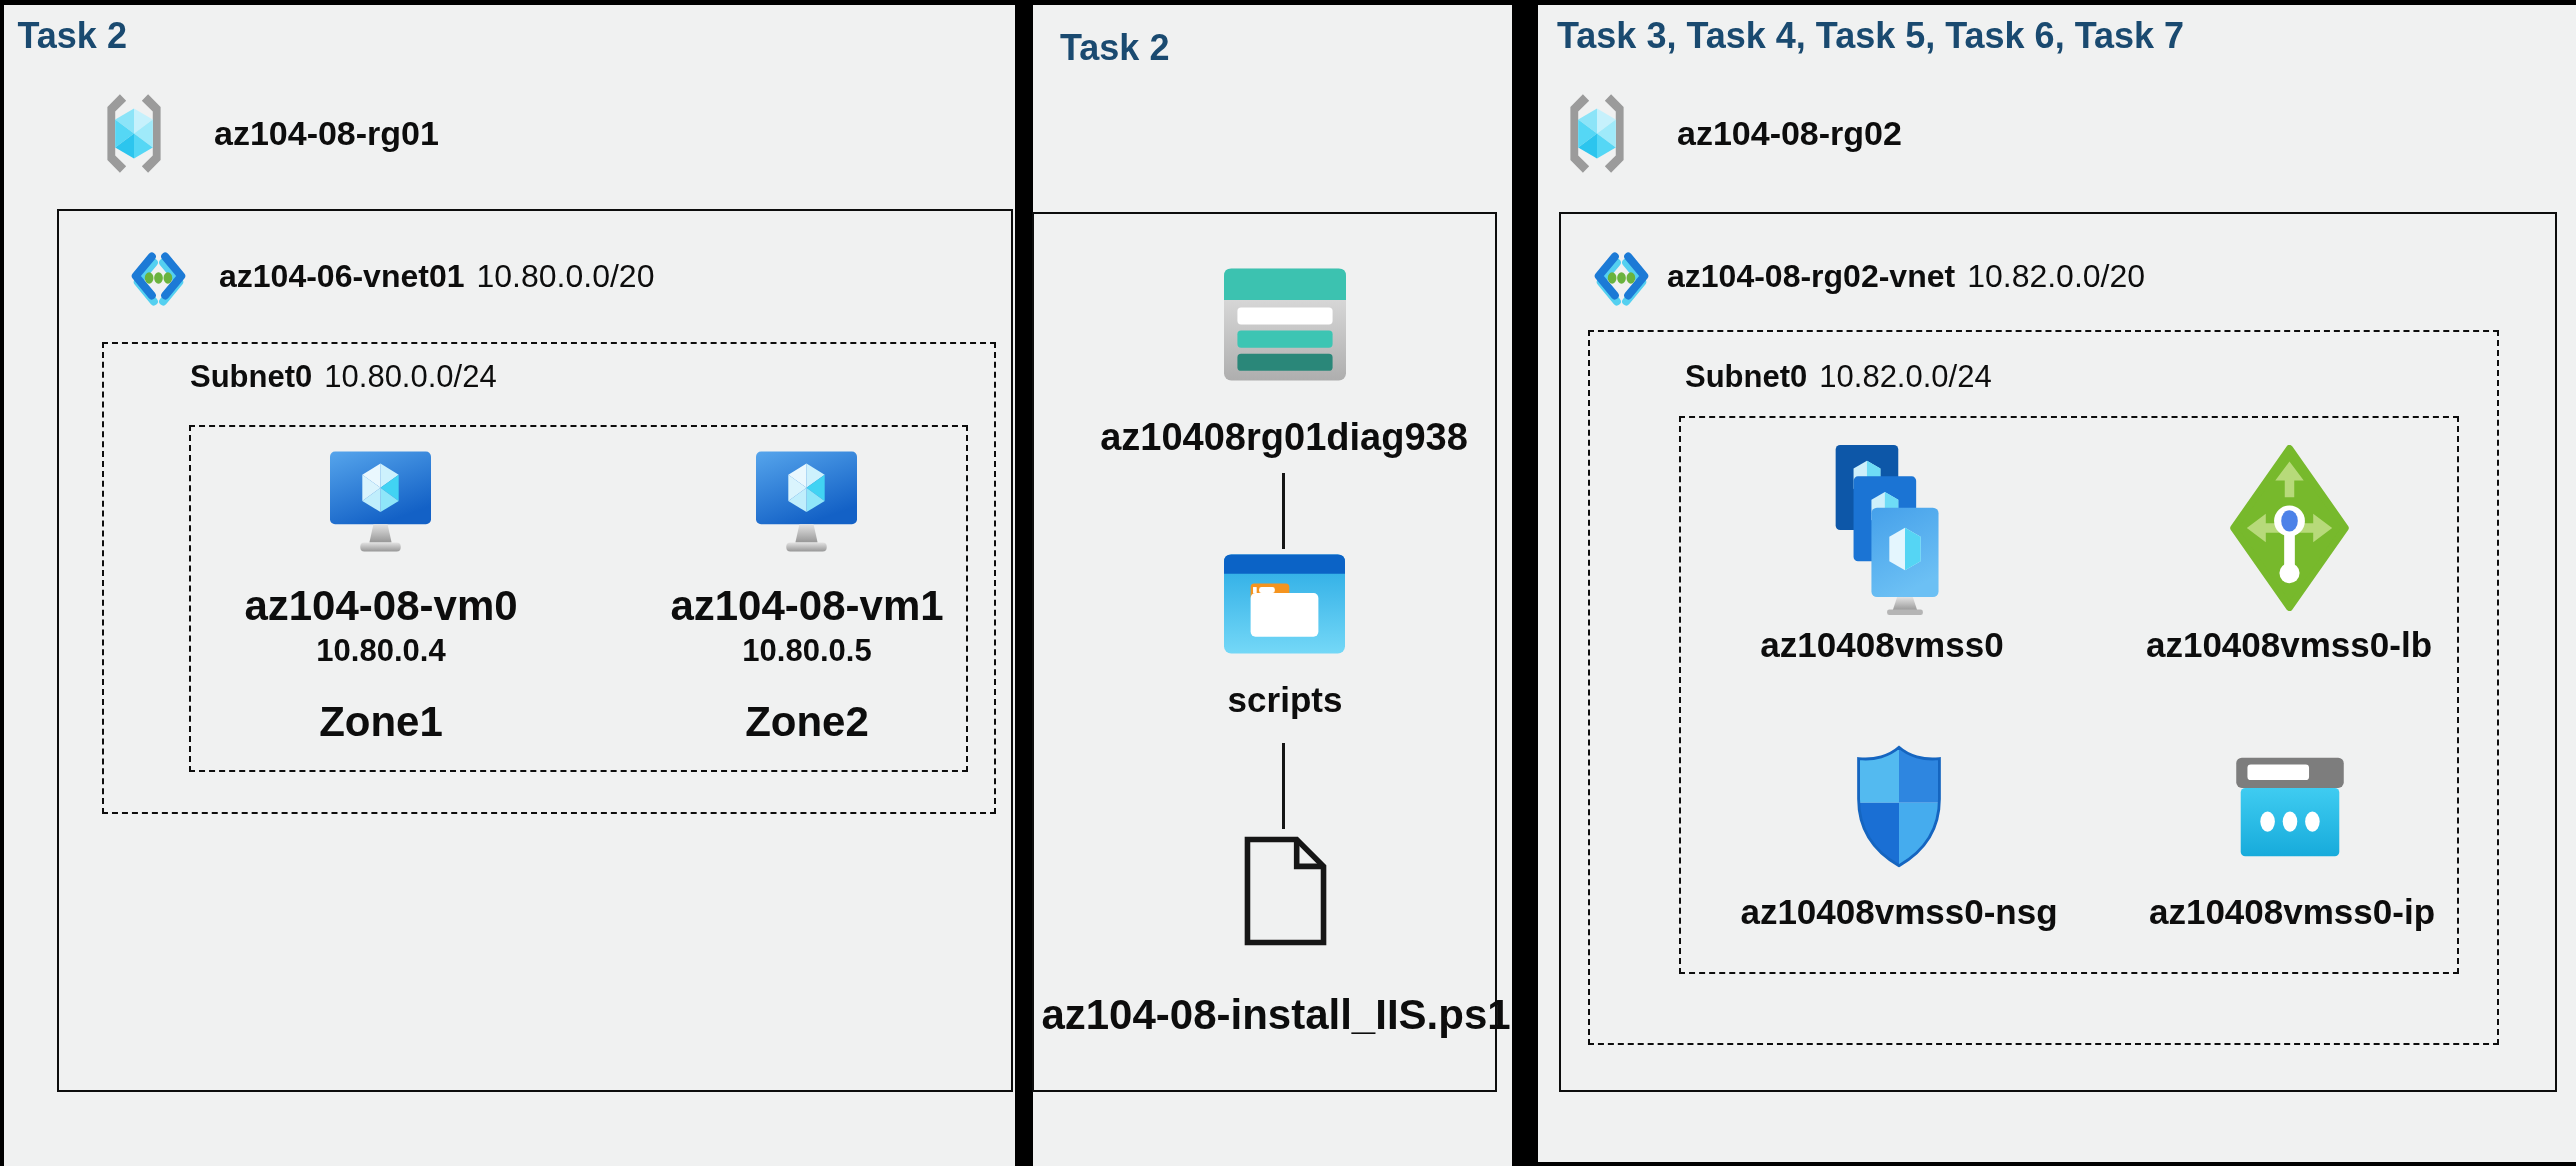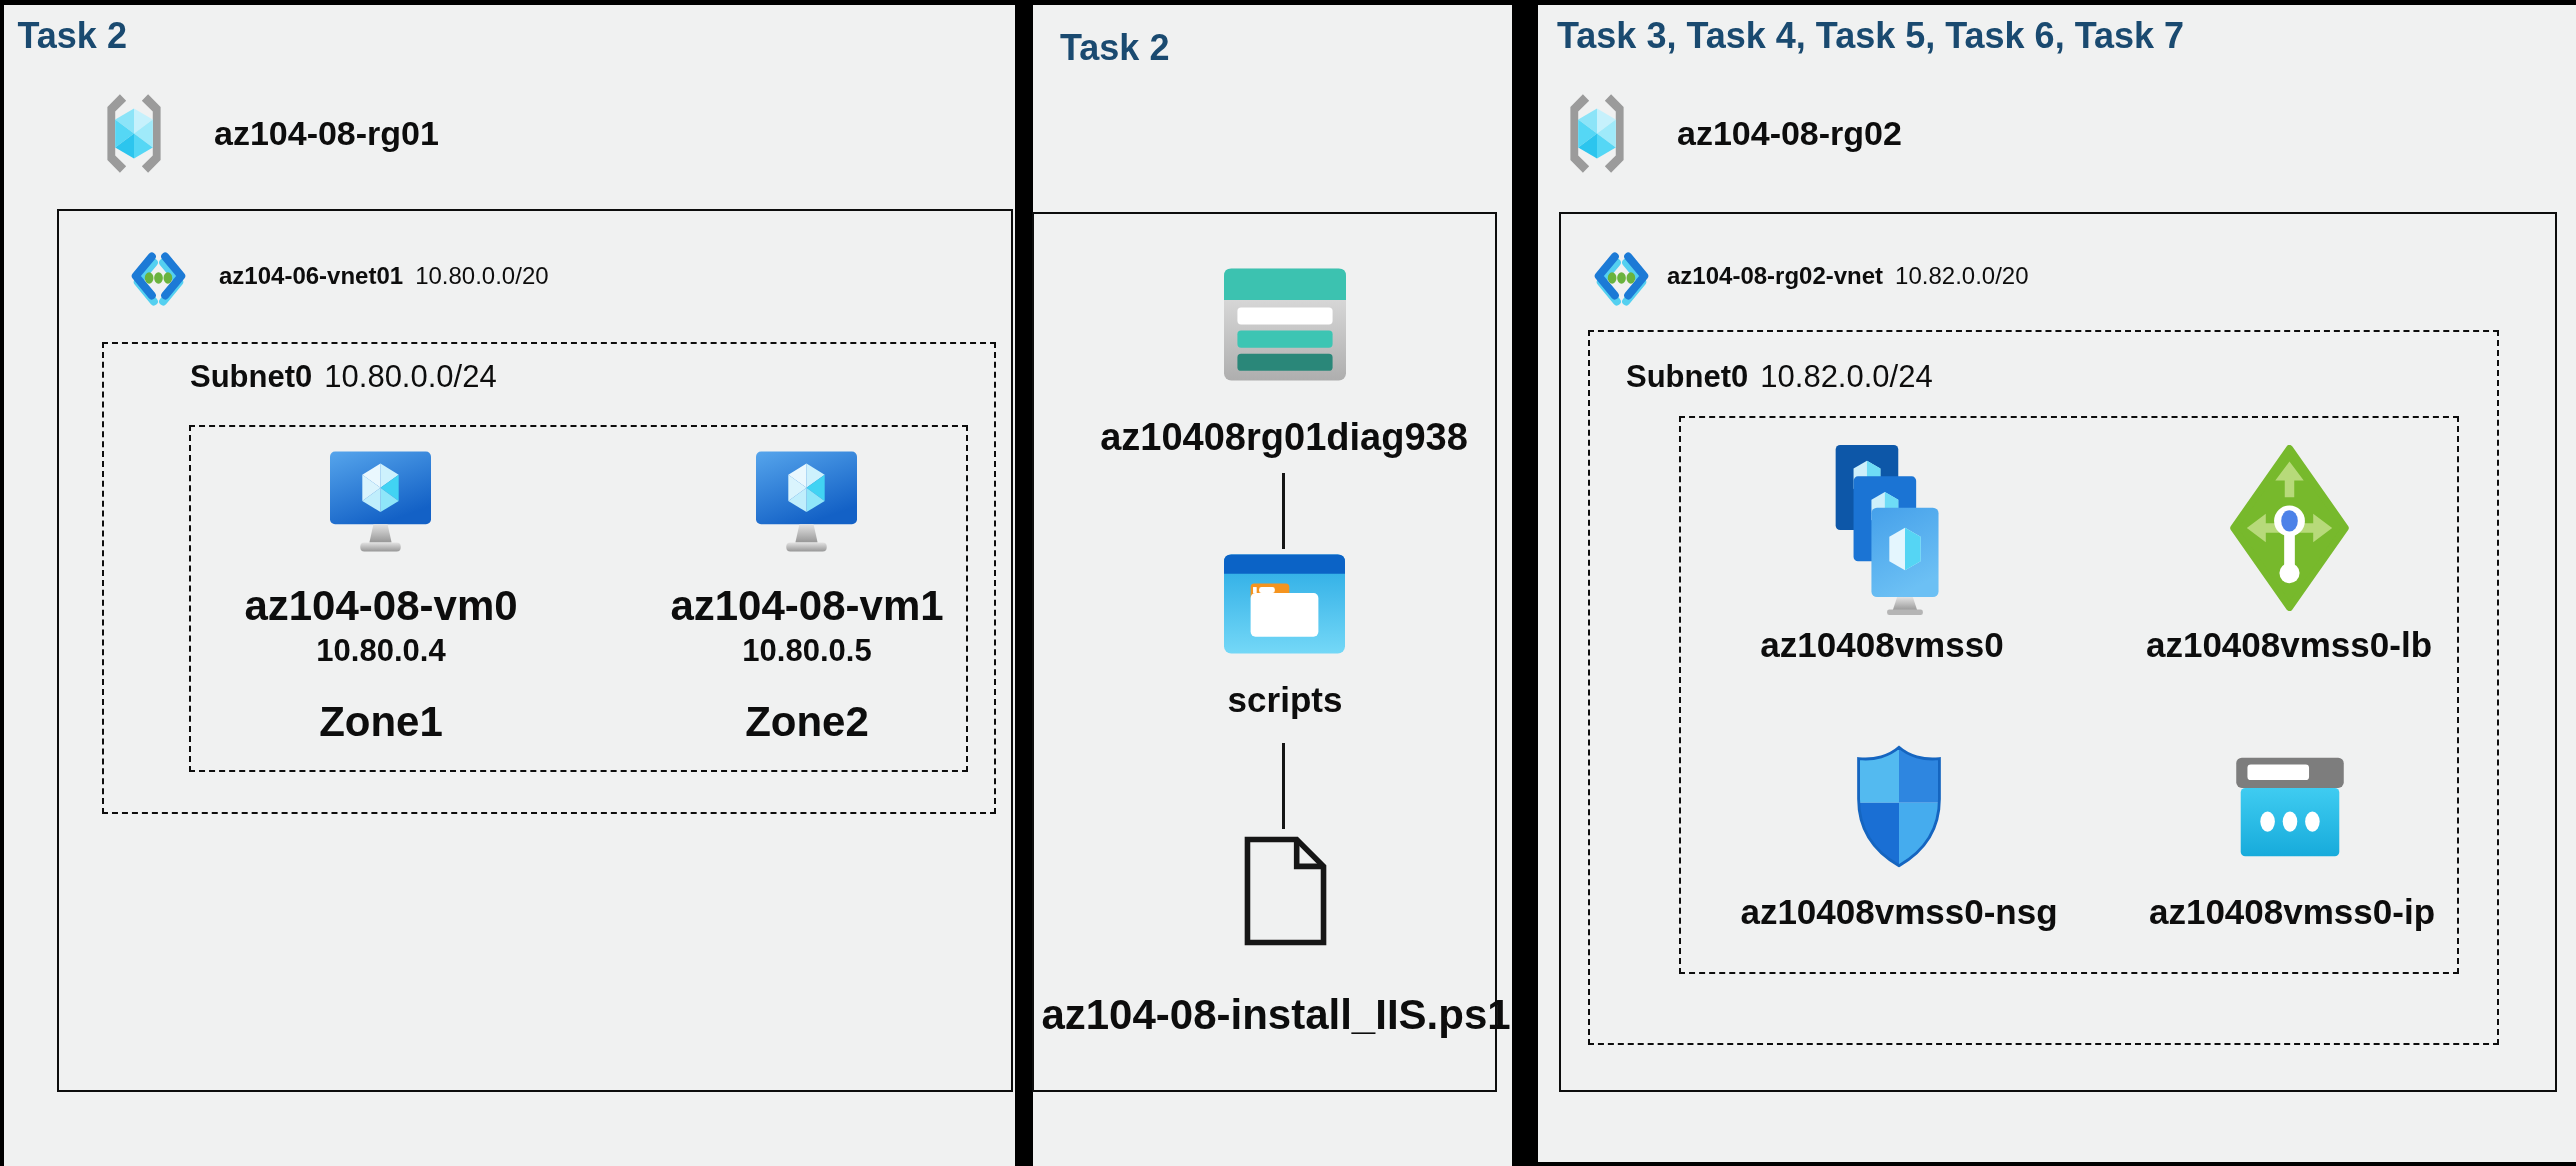--- a/index.html
+++ b/index.html
@@ -9,21 +9,21 @@
     background:#f0f1f1;
     font-family:"Liberation Sans", sans-serif;
     overflow:hidden;
   }
   .abs{position:absolute}
   .bar{position:absolute;background:#000}
   .box{position:absolute;border:2px solid #0d0d0d}
   .dashed{position:absolute;border:2px dashed #0d0d0d}
   .title{position:absolute;font-weight:700;font-size:36px;color:#1a4a70;line-height:1;white-space:nowrap}
   .row{position:absolute;display:flex;align-items:center}
-  .lbl{font-weight:700;font-size:24px;color:#0d0d0d;white-space:nowrap}
+  .lbl{font-weight:700;font-size:32px;color:#0d0d0d;white-space:nowrap}
   .lbl-lg{font-size:34px}
   .cidr{font-weight:400;margin-left:12px}
   .sublbl{position:absolute;font-size:31px;color:#0d0d0d;white-space:nowrap}
   .sublbl .b{font-weight:700}
   .cname{position:absolute;transform:translateX(-50%);font-weight:700;font-size:42px;color:#0d0d0d;white-space:nowrap;line-height:1}
   .cip{position:absolute;transform:translateX(-50%);font-weight:700;font-size:31px;color:#0d0d0d;white-space:nowrap;line-height:1}
   .cbig{font-size:38px}
   .vline{position:absolute;width:2.7px;background:#151515}
   svg{display:block}
 </style>
@@ -191,21 +191,21 @@
       <polyline points="40,30 16,59 40,88" fill="none" stroke="#1c7ad6" stroke-width="12" stroke-linecap="round" stroke-linejoin="round"></polyline>
       <polyline points="60,30 84,59 60,88" fill="none" stroke="#1c7ad6" stroke-width="12" stroke-linecap="round" stroke-linejoin="round"></polyline>
       <ellipse cx="36" cy="62" rx="6.5" ry="8.5" fill="#6ab33e"></ellipse>
       <ellipse cx="50" cy="62" rx="6.5" ry="8.5" fill="#6ab33e"></ellipse>
       <ellipse cx="64" cy="62" rx="6.5" ry="8.5" fill="#6ab33e"></ellipse>
     </svg>
     <span class="lbl" style="margin-left:12px"><span>az104-08-rg02-vnet</span><span class="cidr">10.82.0.0/20</span></span>
   </div>
 
   <div class="dashed" style="left:1588px;top:330px;width:907px;height:711px"></div>
-  <div class="sublbl" style="left:1626px;top:359px"><span class="b">Subnet0</span><span class="cidr">10.82.0.0/24</span></div>
+  <div class="sublbl" style="left:1685px;top:359px"><span class="b">Subnet0</span><span class="cidr">10.82.0.0/24</span></div>
 
   <div class="dashed" style="left:1679px;top:416px;width:776px;height:554px"></div>
 
   <svg class="abs" style="left:1820px;top:445px" width="123" height="170" viewBox="0 0 110 152">
     <rect x="14" y="0" width="56" height="76" rx="4" fill="#0d57a8"></rect>
     <polygon points="42,14 54,21 54,39 42,46 30,39 30,21" fill="#cdeffb"></polygon>
     <polygon points="42,14 54,21 54,39 42,46" fill="#6edcf6"></polygon>
     <rect x="30" y="28" width="56" height="76" rx="4" fill="#1b74d4"></rect>
     <polygon points="58,42 70,49 70,67 58,74 46,67 46,49" fill="#cdeffb"></polygon>
     <polygon points="58,42 70,49 70,67 58,74" fill="#6edcf6"></polygon>

